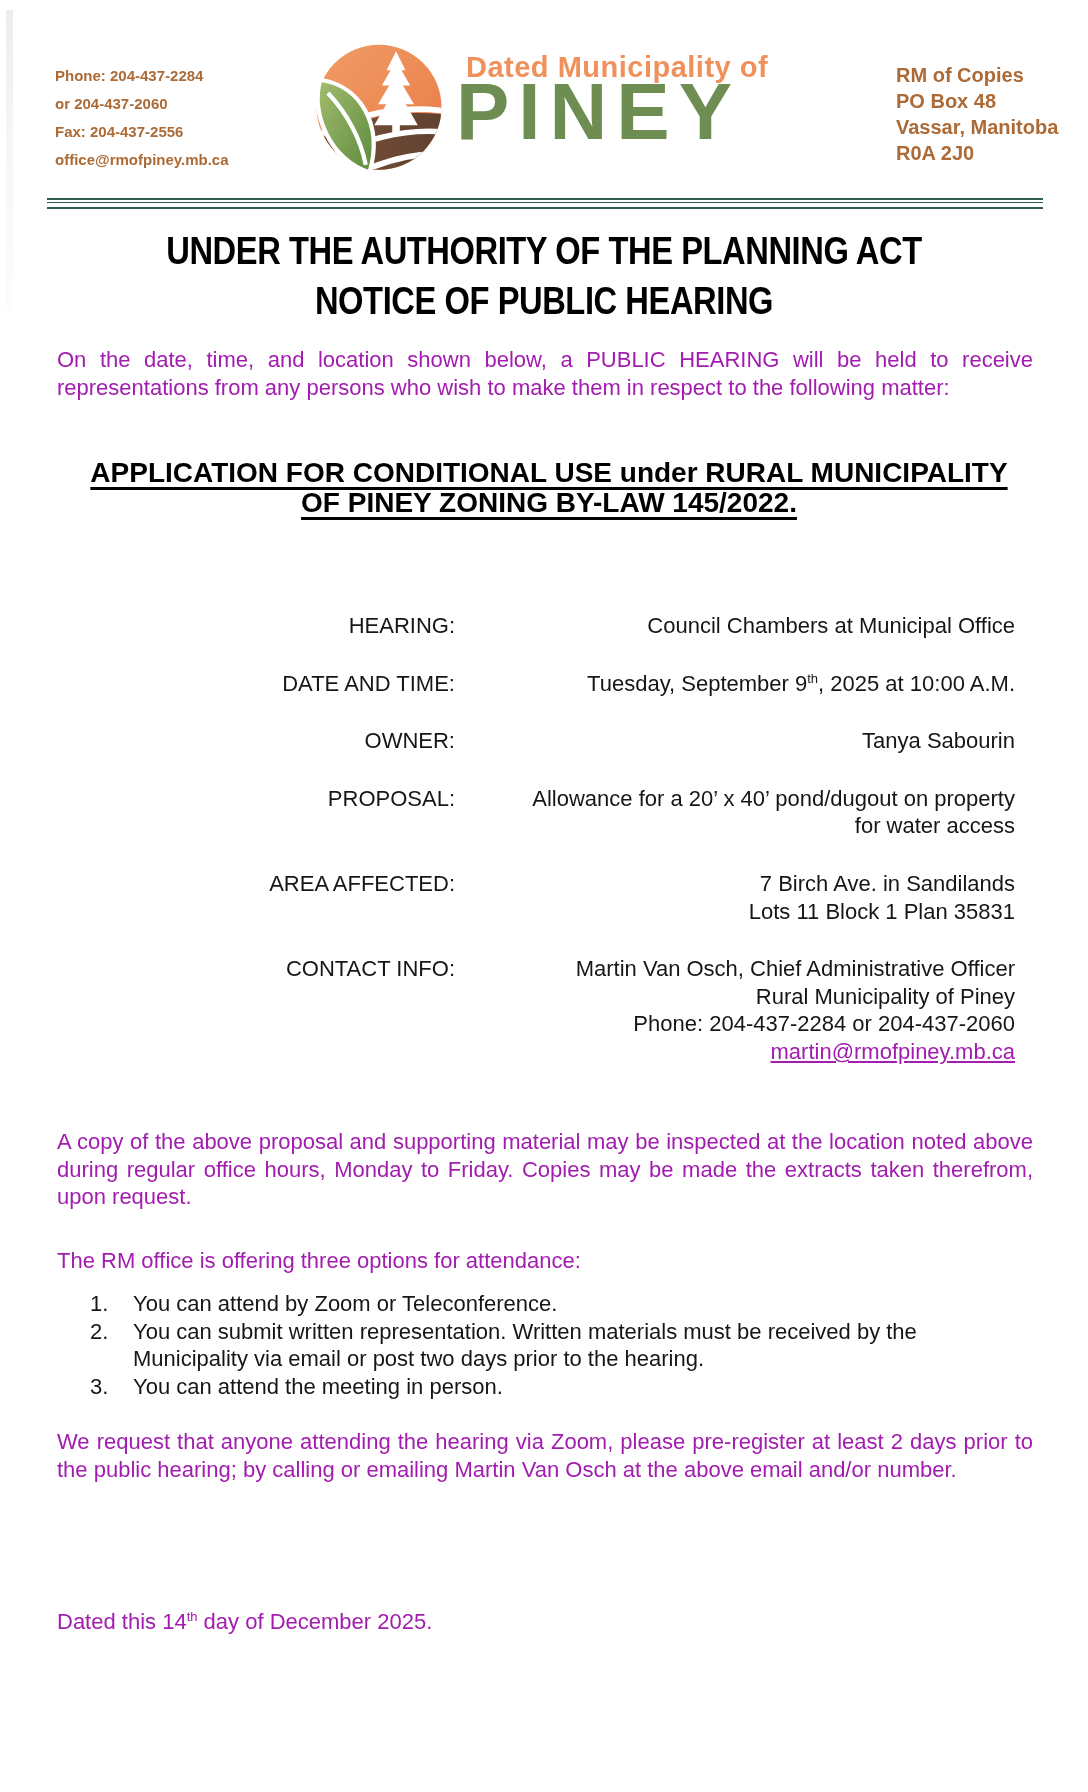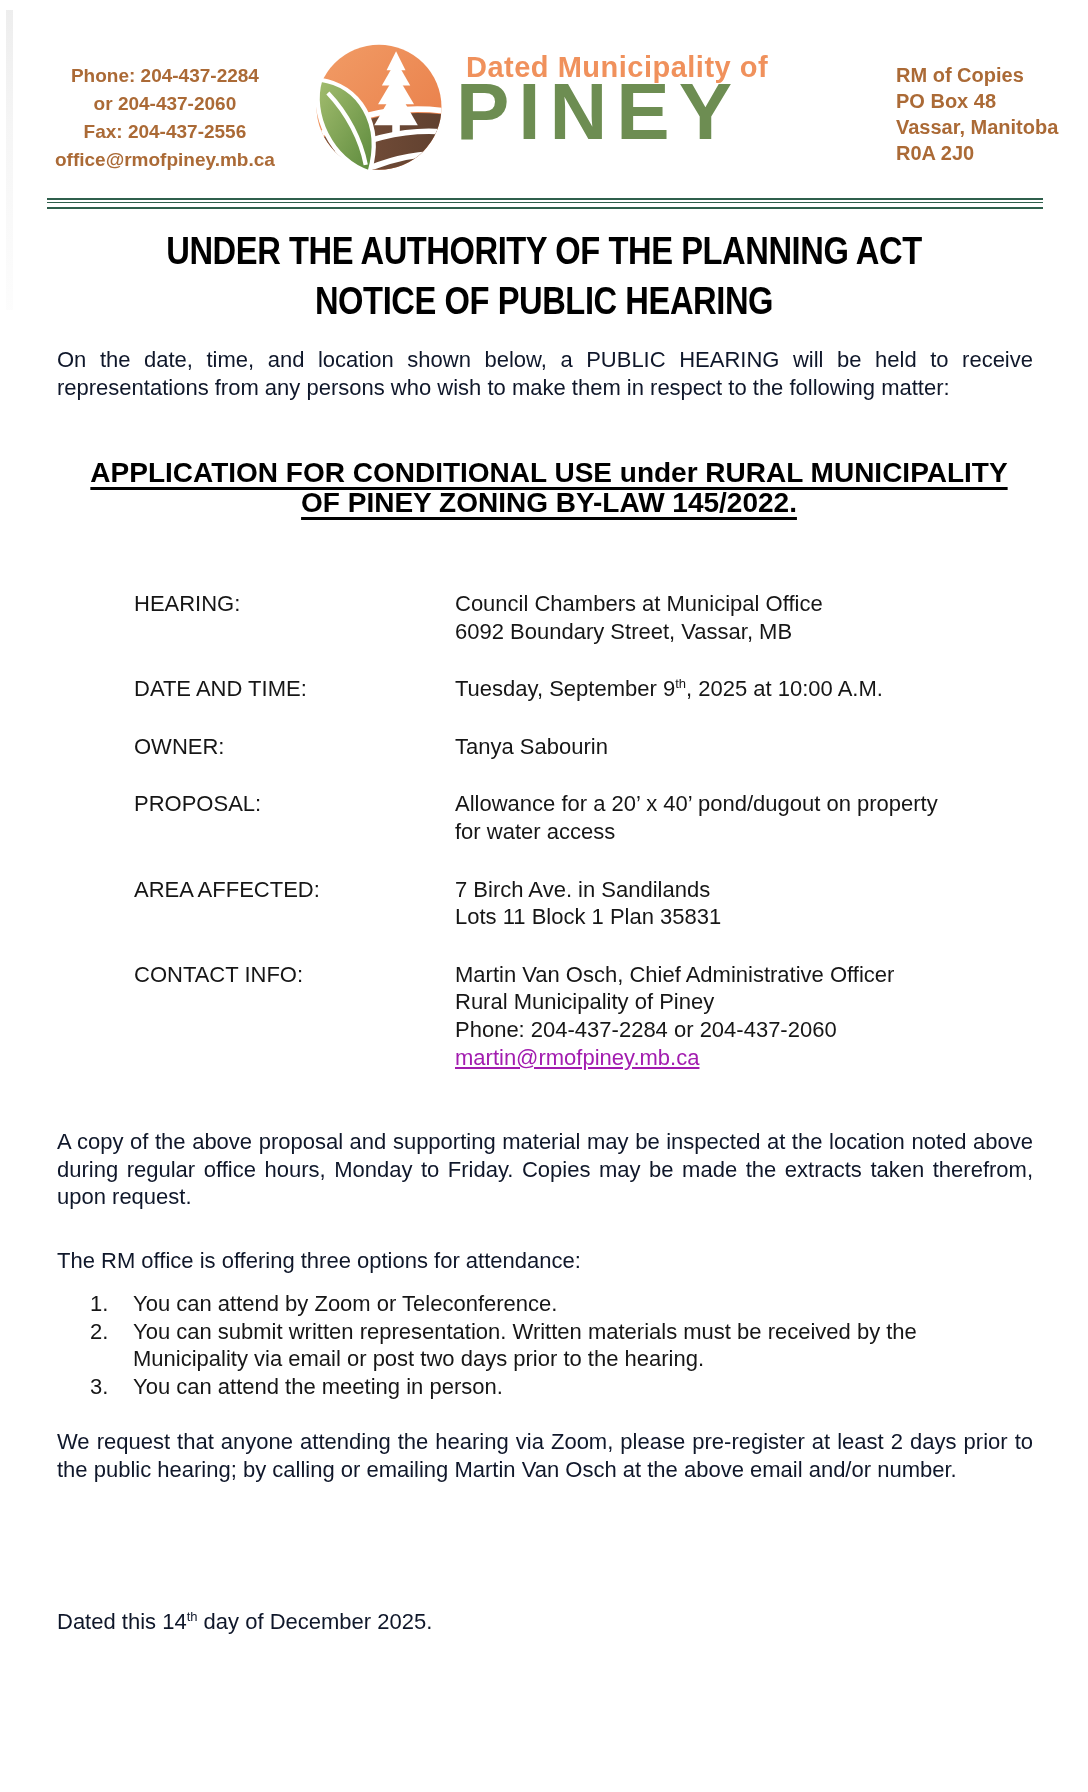--- a/index.html
+++ b/index.html
@@ -7,21 +7,21 @@
     position:relative;
     width:1088px;height:1792px;
     background:#ffffff;
     font-family:"Liberation Sans", sans-serif;
     color:#161616;
     overflow:hidden;
   }
   
   .contact-block{
     position:absolute;left:55px;top:62px;
-    color:#ab6a36;font-weight:bold;font-size:19px;line-height:28px;text-align:center;
+    color:#ab6a36;font-weight:bold;font-size:15px;line-height:28px;
   }
   .address-block{
     position:absolute;left:896px;top:62px;
     color:#ab6a36;font-weight:bold;font-size:20px;line-height:26px;
   }
   .logo-mark{position:absolute;left:308px;top:40px;width:142px;height:142px;}
   .logo-text{position:absolute;left:456px;top:52px;white-space:nowrap;}
   .logo-tagline{
     display:block;margin-left:10px;
     color:#f0915c;font-weight:bold;font-size:29px;line-height:30px;letter-spacing:.5px;
@@ -52,30 +52,30 @@
     position:absolute;left:5px;top:458px;width:100%;
     text-align:center;font-weight:bold;font-size:28px;line-height:30px;color:#000;
   }
   .app-heading span{
     display:block;text-decoration:underline;
     text-decoration-thickness:2.5px;text-underline-offset:5px;
   }
   
   .para{
     position:absolute;left:57px;width:976px;
-    font-size:22px;line-height:27.6px;text-align:justify;color:#0f172a;
+    font-size:22px;line-height:27.6px;text-align:justify;color:#a21caf;
   }
   .para.no-justify{text-align:left;}
   #intro-para{top:346px;}
   #copy-para{top:1128px;}
   #options-intro{top:1247px;}
   #zoom-para{top:1428px;}
   #dated-line{top:1608px;text-align:left;}
   
-  .details{position:absolute;left:134px;top:590px;width:900px;font-size:22px;line-height:27.6px;}
+  .details{position:absolute;left:134px;top:612px;width:900px;font-size:22px;line-height:27.6px;text-align:right;}
   .detail-row{display:flex;margin-bottom:30px;}
   .detail-label{width:321px;flex:0 0 321px;}
   .detail-value{width:560px;}
   .detail-value .vline{display:block;}
   a.email-link{color:#a21caf;text-decoration:underline;}
   sup.ord{font-size:13px;line-height:0;vertical-align:super;}
   
   .options-list{position:absolute;left:90px;top:1290px;width:944px;font-size:22px;line-height:27.6px;}
   .option-item{display:flex;align-items:flex-start;}
   .option-num{flex:0 0 43px;}
@@ -160,21 +160,20 @@
     <span>APPLICATION FOR CONDITIONAL USE under RURAL MUNICIPALITY</span>
     <span>OF PINEY ZONING BY-LAW 145/2022.</span>
   </div>
 
   <div class="details">
 
     <div class="detail-row">
       <div class="detail-label">HEARING:</div>
       <div class="detail-value">
         <span class="vline">Council Chambers at Municipal Office</span>
-        <span class="vline">6092 Boundary Street, Vassar, MB</span>
       </div>
     </div>
 
     <div class="detail-row">
       <div class="detail-label">DATE AND TIME:</div>
       <div class="detail-value">
         <span>Tuesday, September 9</span><sup class="ord">th</sup><span>, 2025 at 10:00 A.M.</span>
       </div>
     </div>
 

